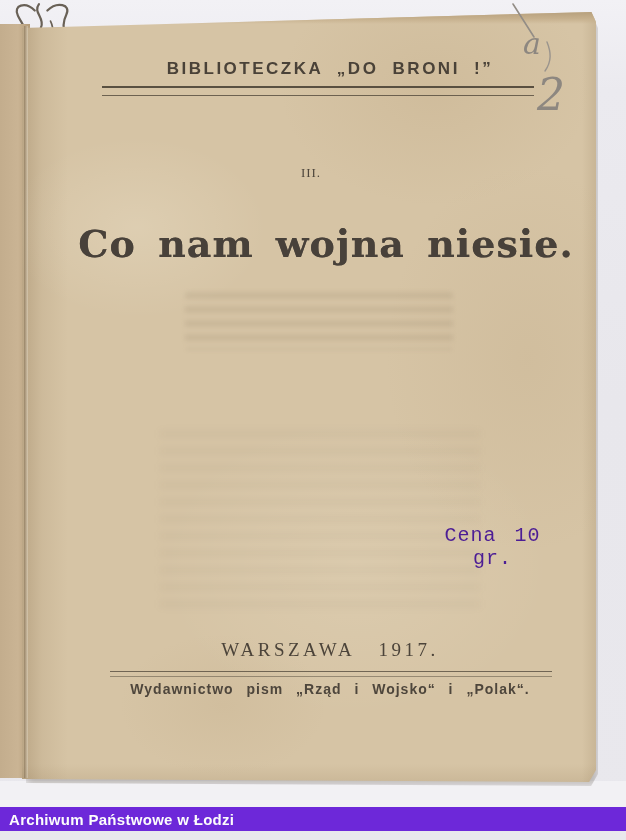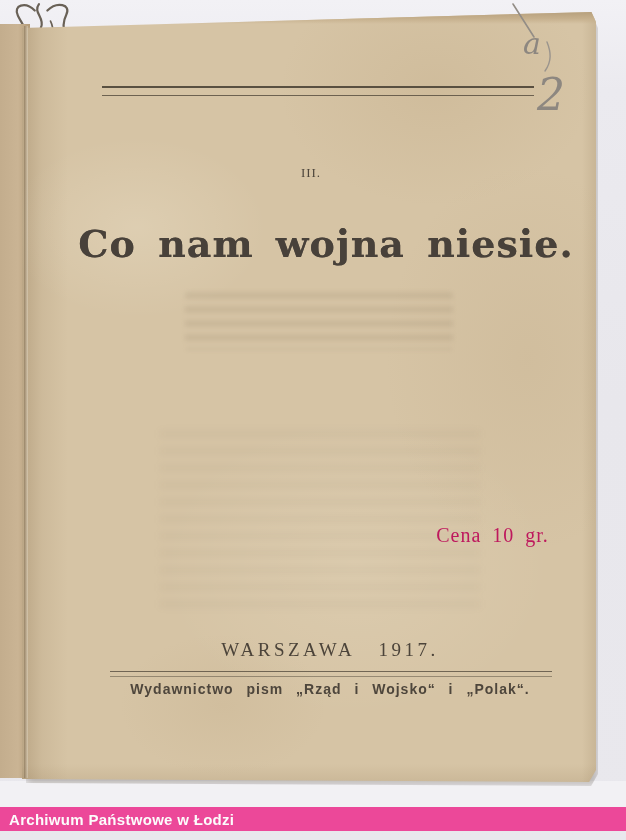--- a/index.html
+++ b/index.html
@@ -75,22 +75,22 @@
   }
   .main-title{
     left:20px;top:221px;width:612px;text-align:center;
     font-family:"DejaVu Serif",serif;font-weight:700;font-size:38px;
     letter-spacing:1px;word-spacing:8px;color:#48413a;
     text-shadow:0 0 0.5px rgba(72,65,58,0.8);
   }
   .ornament{left:279px;top:358px;width:80px;height:82px;}
   .price{
     left:420px;top:524px;width:145px;text-align:center;
-    font-family:Liberation Serif, serif;font-size:20px;
-    letter-spacing:1px;word-spacing:5px;color:#be185d;
+    font-family:Liberation Mono, monospace;font-size:20px;
+    letter-spacing:1px;word-spacing:5px;color:#4c1d95;
   }
   .place-year{
     left:30px;top:639px;width:600px;text-align:center;
     font-family:"Liberation Serif",serif;font-size:19px;
     letter-spacing:3.5px;word-spacing:16px;color:#4c443a;
   }
   .imprint-rule{
     left:110px;top:671px;width:442px;height:4px;
     border-top:1.5px solid rgba(70,62,50,0.70);
     border-bottom:1px solid rgba(70,62,50,0.45);
@@ -102,21 +102,21 @@
   }
   
   .handwriting{position:absolute;left:495px;top:0px;width:90px;height:128px;}
   .handwriting text{
     font-family:"DejaVu Serif",serif;font-style:italic;fill:#8d8780;
   }
   .hand-letter{font-size:30px;}
   .hand-number{font-size:44px;}
   
   .archive-bar{
-    position:absolute;left:0;top:807px;width:626px;height:24px;background:#ec4899;
+    position:absolute;left:0;top:807px;width:626px;height:24px;background:#6d28d9;
     display:flex;align-items:center;z-index:10;
   }
   .archive-bar-label{
     padding-left:9px;color:#fcfcfc;font-family:"Liberation Sans",sans-serif;
     font-weight:700;font-size:15px;letter-spacing:0.3px;
   }
 </style>
 </head>
 <body>
 
@@ -130,20 +130,21 @@
 
   <div class="page">
     <div class="page-top-edge"></div>
   </div>
 
   <div class="spine-crease"></div>
   <div class="ghost-text"></div>
   <div class="ghost-text-2"></div>
 
   
+  <div class="print series-title">BIBLIOTECZKA „DO BRONI !”</div>
 
   <div class="print header-rule"></div>
 
   <div class="print issue-numeral">III.</div>
 
   <div class="print main-title">Co nam wojna niesie.</div>
 
   <svg class="ornament" viewBox="0 0 76 78">
     <g fill="none" stroke="#5b5246" stroke-width="2.1" stroke-linecap="round" opacity="0.9">
       <path d="M37,4 C31,12 43,17 39,26 C34,36 47,42 41,52 C37,59 39,66 37,72"></path>

